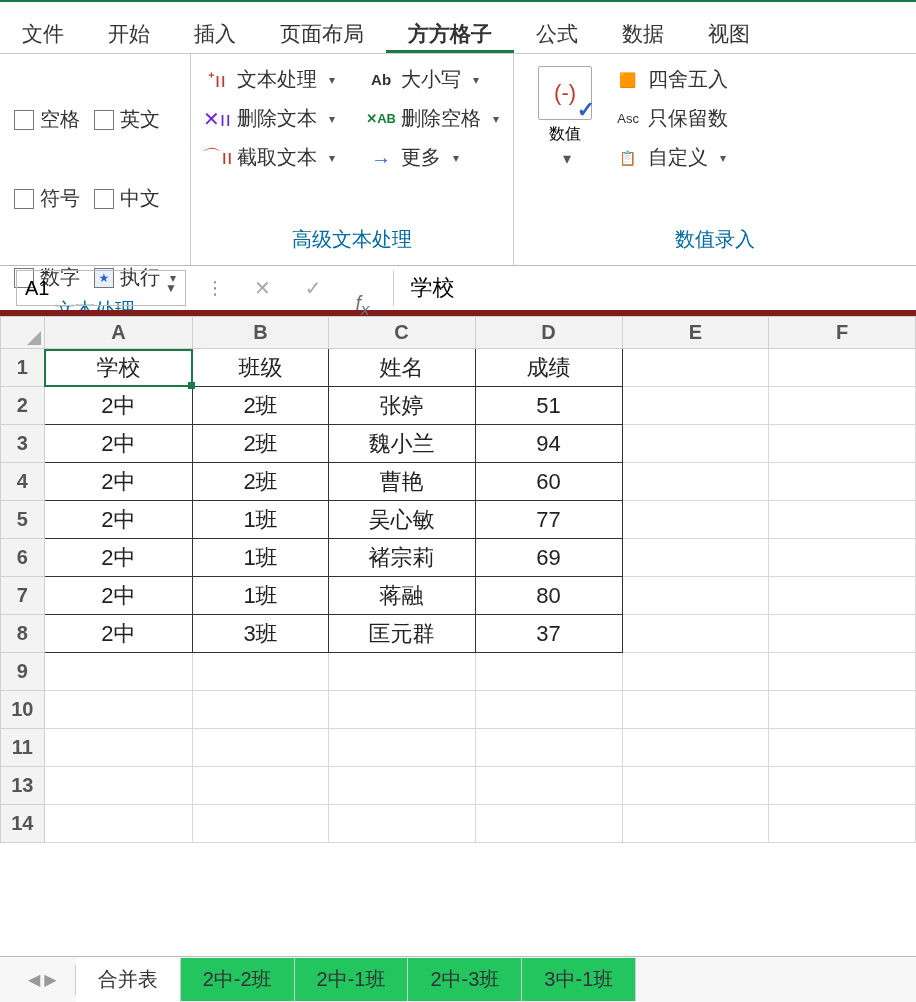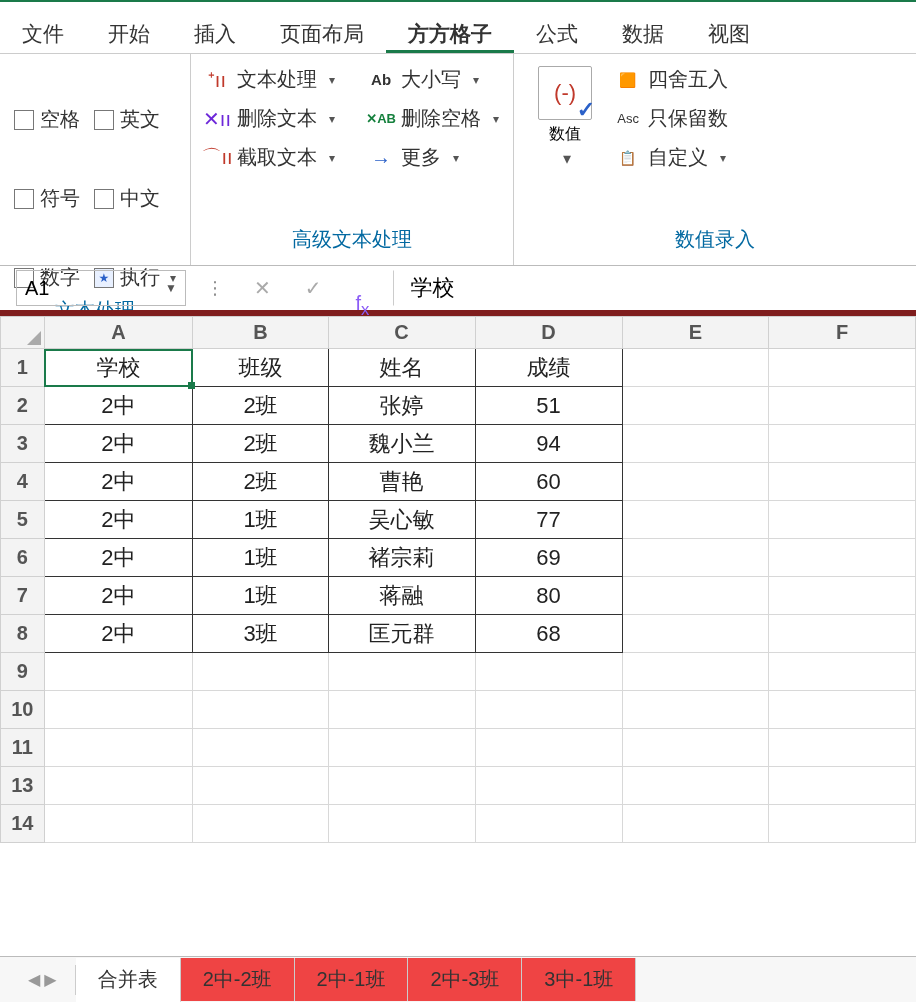--- a/index.html
+++ b/index.html
@@ -117,21 +117,21 @@
 .name-box {
   width: 170px; height: 36px;
   border: 1px solid #bbb;
   display: flex; align-items: center; justify-content: space-between;
   padding: 0 8px;
   font-size: 20px;
 }
 .name-box .dd { color: #555; font-size: 12px; }
 .fbar-dots { color: #888; font-size: 18px; padding: 0 6px; }
 .fbar-btn { color: #aaa; padding: 0 10px; font-size: 20px; cursor: pointer; }
-.fx { color: #8b5cf6; font-size: 20px; padding: 0 10px; margin-top: 35px; }
+.fx { font-style: italic; color: #737373; font-size: 20px; padding: 0 10px; margin-top: 35px; }
 .formula-input {
   flex: 1; border: 1px solid transparent; border-left: 1px solid #ccc;
   height: 36px; padding: 0 16px; font-size: 22px;
   display: flex; align-items: center;
 }
 
 
 .sheet-area { flex: 1; overflow: hidden; background: #fff; }
 table.grid {
   border-collapse: collapse;
@@ -194,21 +194,21 @@
   color: #999; font-size: 16px;
 }
 .nav-arrows span { cursor: pointer; }
 .st-sep { width: 1px; background: #ccc; height: 30px; }
 .sheet-tab {
   padding: 8px 22px;
   font-size: 20px;
   color: #333;
   border-right: 1px solid #ccc;
   cursor: pointer;
-  background: #ef4444;
+  background: #22c55e;
 }
 .sheet-tab.active {
   background: #fff;
   border-bottom: 2px solid #fff;
   margin-bottom: -1px;
 }
 </style>
 </head>
 <body>
 
@@ -414,21 +414,21 @@
       <td class="cell bordered">蒋融</td>
       <td class="cell bordered">80</td>
       <td class="cell"></td>
           <td class="cell"></td>
         </tr>
     <tr>
           <th class="row-hdr">8</th>
       <td class="cell bordered">2中</td>
       <td class="cell bordered">3班</td>
       <td class="cell bordered">匡元群</td>
-      <td class="cell bordered">68</td>
+      <td class="cell bordered">37</td>
       <td class="cell"></td>
           <td class="cell"></td>
         </tr>
     <tr>
           <th class="row-hdr">9</th>
           <td class="cell"></td>
           <td class="cell"></td>
           <td class="cell"></td>
           <td class="cell"></td>
           <td class="cell"></td>

